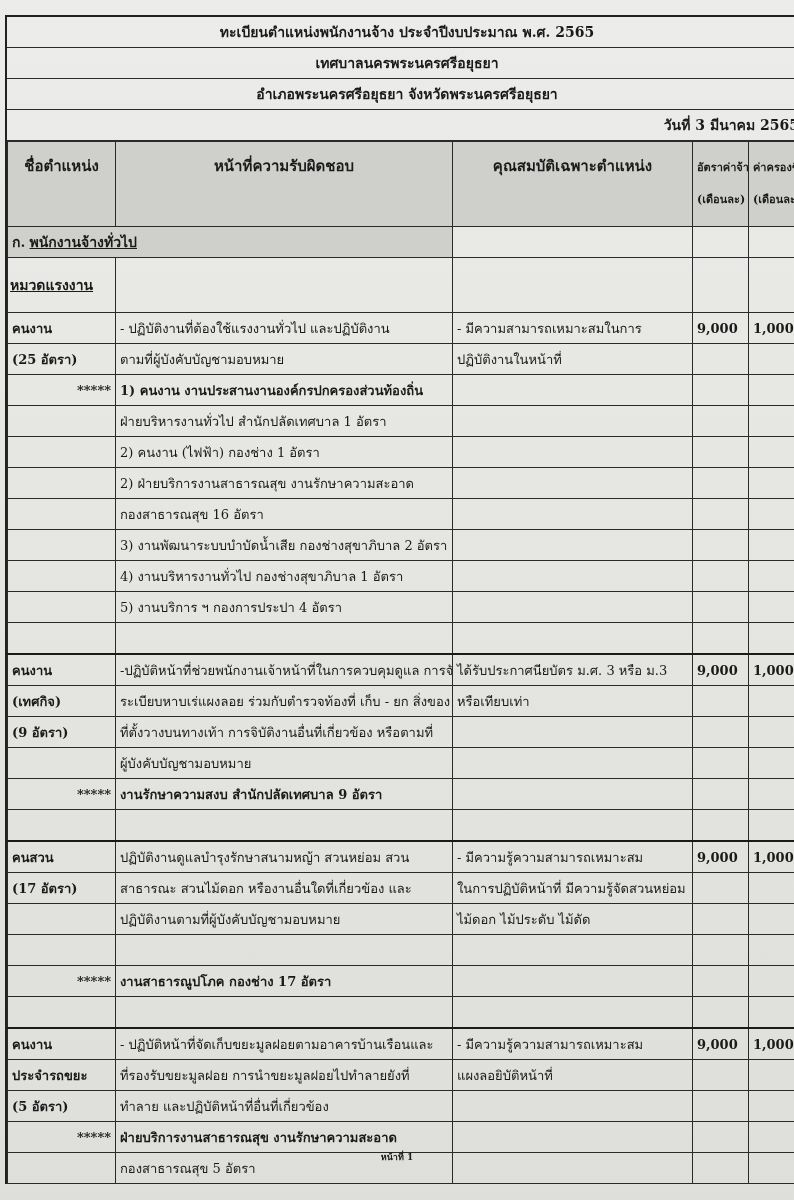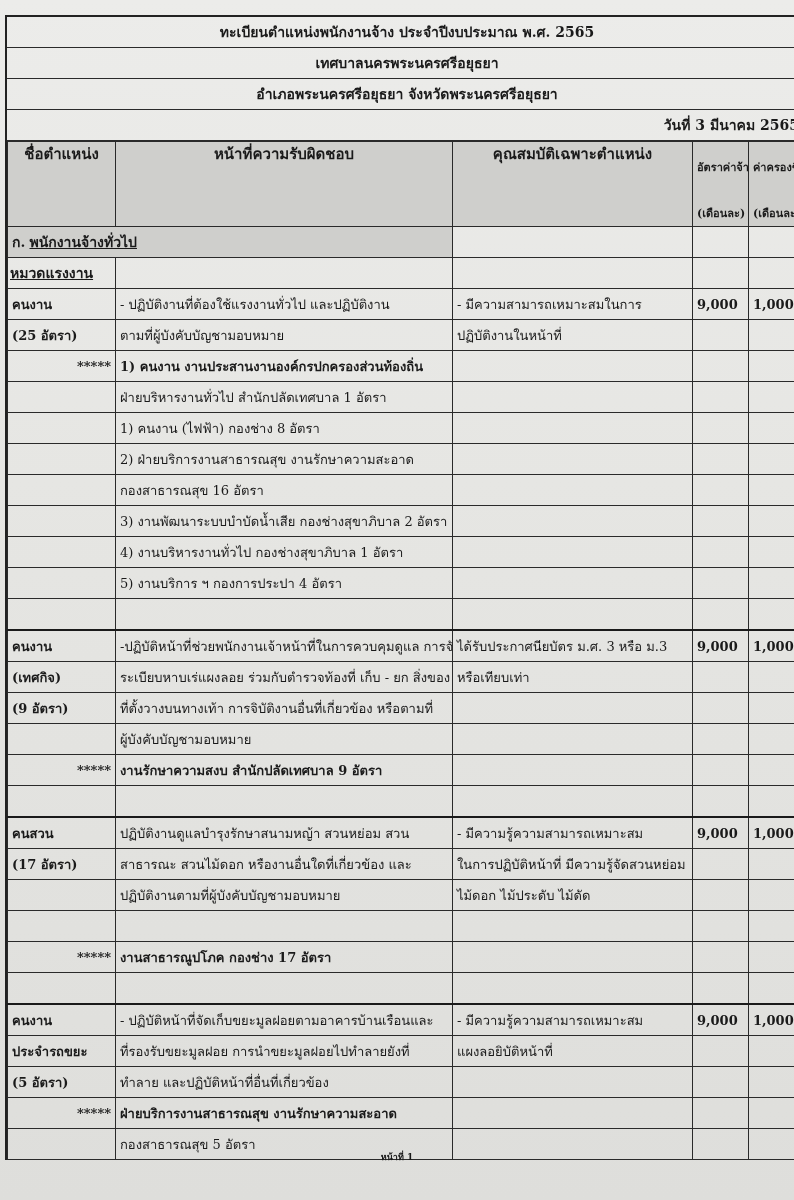--- a/index.html
+++ b/index.html
@@ -22,25 +22,25 @@
   .trow.title { text-align:center; font-weight:bold; font-size:14px; line-height:30px; }
   .trow.date { text-align:right; padding-right:8px; font-weight:bold; font-size:14px; line-height:30px; }
   table.grid {
     border-collapse:collapse; width:789px; table-layout:fixed;
   }
   table.grid td, table.grid th {
     border:1.5px solid #2a2a2a; height:30px; padding:0 4px;
     font-size:13px; white-space:nowrap; overflow:hidden; vertical-align:middle;
   }
   table.grid th {
-    background:#cfcfcc; font-weight:bold; height:64px; vertical-align:top; padding-top:0;
+    background:#cfcfcc; font-weight:bold; height:64px; vertical-align:top; padding-top:12px;
     font-size:15px;
   }
   table.grid th.small { font-size:11px; line-height:12px; padding-top:20px; }
-  table.grid th.small .sub { display:block; margin-top:34px; }
+  table.grid th.small .sub { display:block; margin-top:20px; }
   .shade { background:#cfcfcc; }
   .pos { text-align:left; font-weight:bold; font-size:14px; }
   .star { text-align:right; font-weight:bold; font-size:12px; }
   .bold { font-weight:bold; }
   .num { text-align:left; font-weight:bold; font-size:13px; }
   .u { text-decoration:underline; font-weight:bold; font-size:14px;margin-top:16px; }
   tr.thick td { border-top:2.5px solid #1a1a1a; }
   .footer {
     position:absolute; top:1150px; left:0; width:794px; text-align:center;
     font-size:9px; font-weight:bold;
@@ -83,21 +83,21 @@
         <tr>
           <td colspan="2" class="shade">
             <span class="bold" style="font-size:14px">ก.</span>
             <span class="u">พนักงานจ้างทั่วไป</span>
           </td>
           <td></td>
           <td></td>
           <td></td>
         </tr>
         <tr>
-          <td style="padding:0 2px">
+          <td style="padding:12px 2px">
             <span class="u">หมวดแรงงาน</span>
           </td>
           <td></td>
           <td></td>
           <td></td>
           <td></td>
         </tr>
       <tr>
             <td class="pos">คนงาน</td>
             <td>- ปฏิบัติงานที่ต้องใช้แรงงานทั่วไป    และปฏิบัติงาน</td>
@@ -121,21 +121,21 @@
           </tr>
           <tr>
             <td class="pos"></td>
             <td>ฝ่ายบริหารงานทั่วไป  สำนักปลัดเทศบาล  1  อัตรา</td>
             <td></td>
             <td class="num"></td>
             <td class="num"></td>
           </tr>
           <tr>
             <td class="pos"></td>
-            <td>1)  คนงาน  (ไฟฟ้า)   กองช่าง    8   อัตรา</td>
+            <td>2)  คนงาน  (ไฟฟ้า)   กองช่าง    1   อัตรา</td>
             <td></td>
             <td class="num"></td>
             <td class="num"></td>
           </tr>
           <tr>
             <td class="pos"></td>
             <td>2) ฝ่ายบริการงานสาธารณสุข   งานรักษาความสะอาด</td>
             <td></td>
             <td class="num"></td>
             <td class="num"></td>

